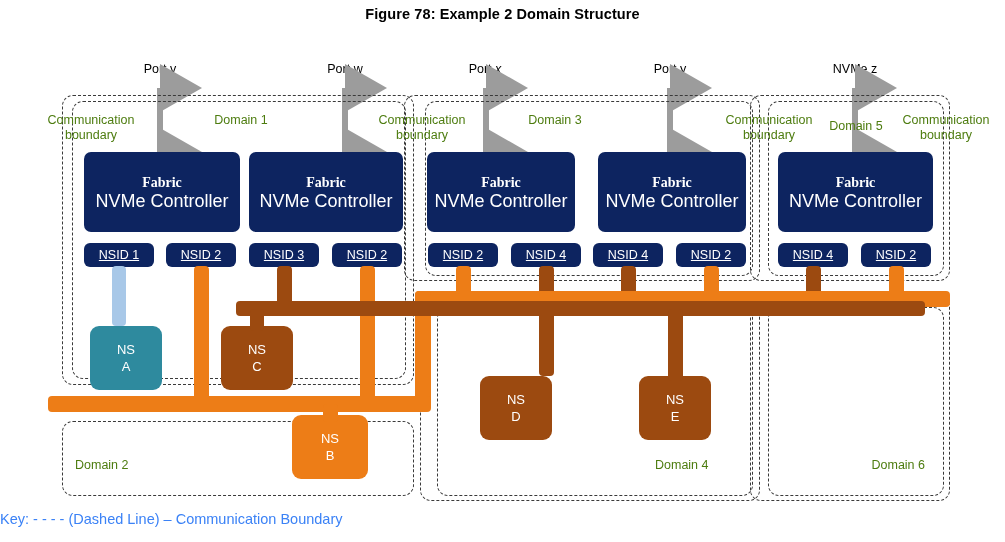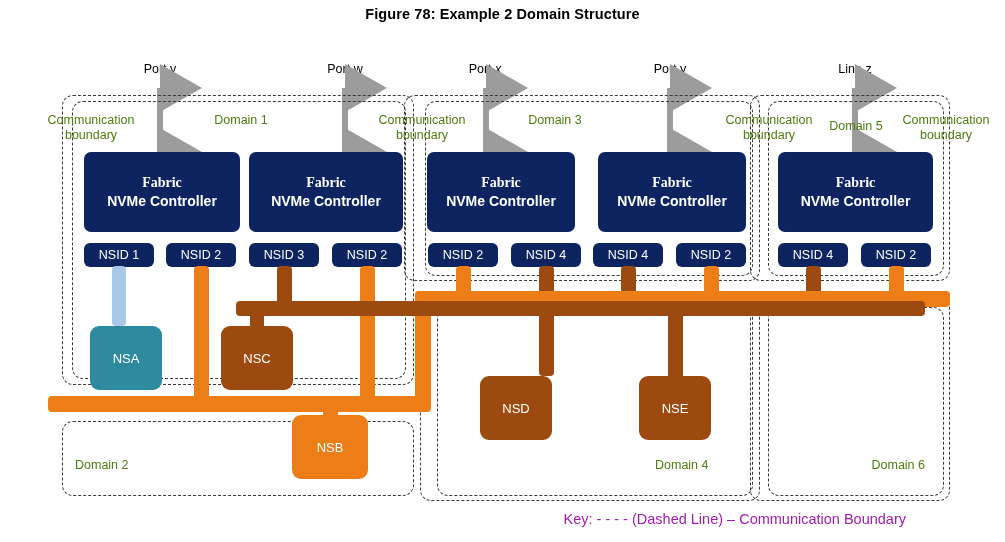--- a/index.html
+++ b/index.html
@@ -27,23 +27,23 @@
     font-size: 14.5px;
     font-weight: bold;
     color: #000;
     letter-spacing: 0.1px;
   }
   .key-line {
     position: absolute;
     left: 0;
     top: 511px;
     width: 906px;
-    text-align: right;
+    text-align: left;
     font-size: 14.5px;
-    color: #a21caf;
+    color: #3b82f6;
   }
   
   .dbox {
     position: absolute;
     border: 1.4px dashed #3a3a3a;
     border-radius: 11px;
     box-sizing: border-box;
     background: transparent;
   }
   .dlabel {
@@ -66,44 +66,45 @@
     justify-content: center;
     box-sizing: border-box;
   }
   .ctrl .l1 {
     font-size: 14px;
     font-weight: bold;
     line-height: 18px;
     font-family: Liberation Serif, serif;
   }
   .ctrl .l2 {
-    font-size: 14px;
-    font-weight: bold;
+    font-size: 18px;
+    font-weight: normal;
     line-height: 18px;
   }
   
   .nsid {
     position: absolute;
     background: #0D2460;
     border-radius: 6px;
     color: #ffffff;
     font-size: 12.5px;
     display: flex;
     align-items: center;
     justify-content: center;
     box-sizing: border-box;
+    text-decoration: underline;
   }
   
   .ns {
     position: absolute;
     border-radius: 9px;
     color: #ffffff;
     font-size: 13px;
     display: flex;
-    flex-direction: row;
+    flex-direction: column;
     align-items: center;
     justify-content: center;
     line-height: 17px;
     box-sizing: border-box;
   }
   
   .port-label {
     position: absolute;
     font-size: 12.5px;
     color: #000;
@@ -127,21 +128,21 @@
 <body>
 
 <div id="stage">
 
   <div class="fig-title">Figure 78: Example 2 Domain Structure</div>
 
   <div class="port-label" style="left:120px; top:62px; width:80px;">Port v</div>
   <div class="port-label" style="left:305px; top:62px; width:80px;">Port w</div>
   <div class="port-label" style="left:445px; top:62px; width:80px;">Port <i>x</i></div>
   <div class="port-label" style="left:630px; top:62px; width:80px;">Port y</div>
-  <div class="port-label" style="left:815px; top:62px; width:80px;">Line z</div>
+  <div class="port-label" style="left:815px; top:62px; width:80px;">NVMe z</div>
 
   <svg class="arrows" viewBox="0 0 1005 542">
     <defs>
       <marker id="ahUp" markerWidth="8" markerHeight="8" refX="4" refY="7" orient="auto">
         <path d="M0,7 L4,0 L8,7 Z" fill="#9C9C9C"></path>
       </marker>
       <marker id="ahDn" markerWidth="8" markerHeight="8" refX="4" refY="7" orient="auto">
         <path d="M0,7 L4,0 L8,7 Z" fill="#9C9C9C"></path>
       </marker>
     </defs>

